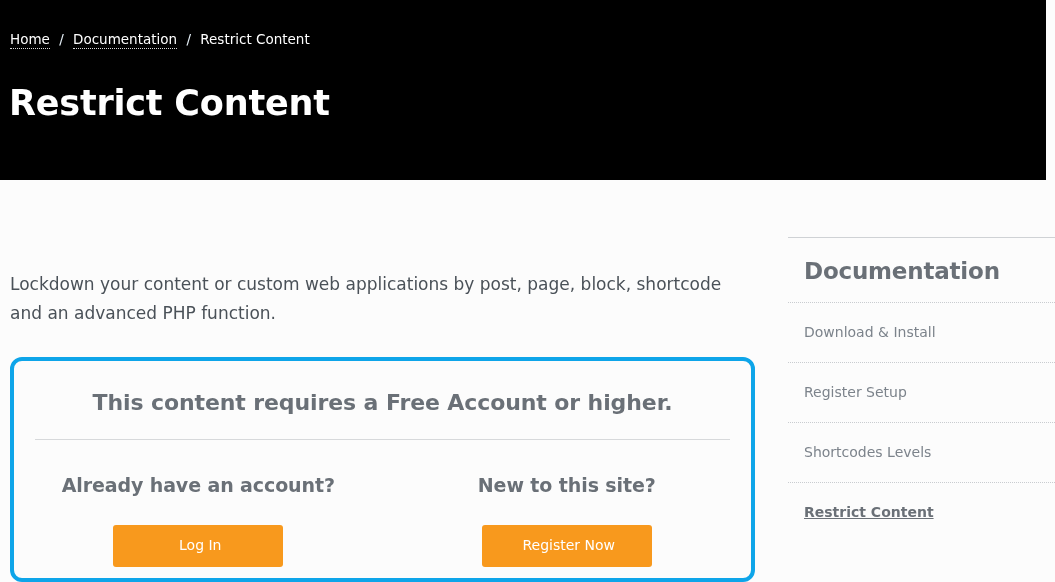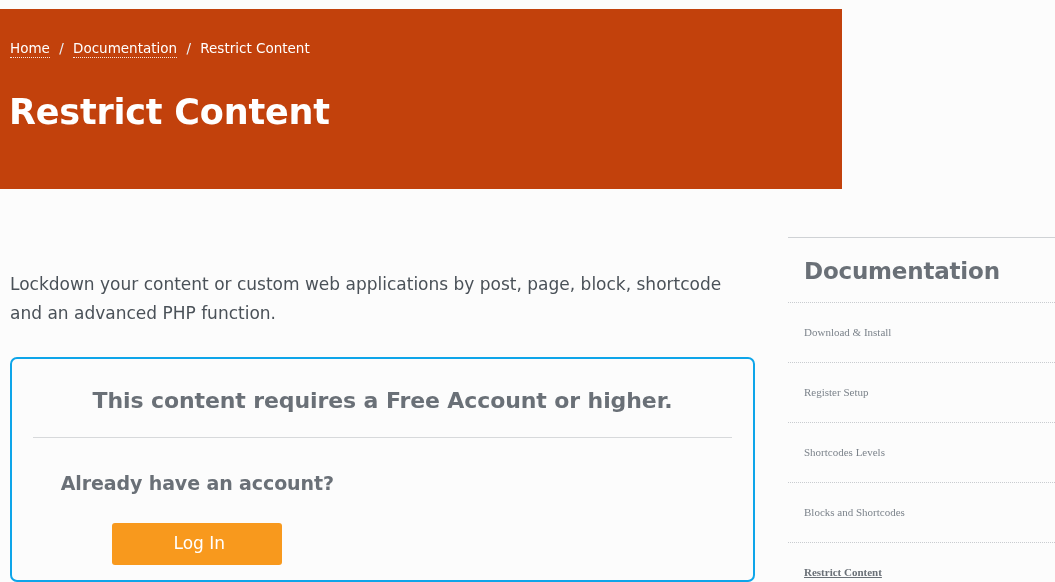--- a/index.html
+++ b/index.html
@@ -13,25 +13,24 @@
     font-family: "DejaVu Sans", sans-serif;
     overflow: hidden;
     position: relative;
   }
 
   
   .page-header {
     position: absolute;
     left: 0;
     top: 0;
-    width: 842px;
+    width: 1046px;
     height: 180px;
-    background: #c2410c;
-    box-sizing: border-box;
-    margin-top: 9px;
+    background: #000000;
+    box-sizing: border-box;
   }
   .breadcrumb {
     position: absolute;
     left: 10px;
     top: 30px;
     font-size: 13.5px;
     color: #ffffff;
     white-space: nowrap;
     line-height: 19px;
   }
@@ -89,22 +88,22 @@
   }
 
   
   .restriction-box {
     position: absolute;
     left: 10px;
     top: 177px;
     width: 745px;
     height: 225px;
     box-sizing: border-box;
-    border: 2px solid #0ea5e9;
-    border-radius: 7px;
+    border: 4px solid #0ea5e9;
+    border-radius: 12px;
     background: #fcfcfc;
   }
   .restriction-heading {
     margin: 0;
     padding-top: 29px;
     text-align: center;
     font-size: 22px;
     font-weight: bold;
     color: #6a7077;
     letter-spacing: -0.1px;
@@ -132,21 +131,21 @@
     letter-spacing: -0.1px;
   }
   .btn {
     display: inline-block;
     margin-top: 20px;
     padding: 11px 0 12px 4px;
     width: 170px;
     box-sizing: border-box;
     background: #f8991d;
     color: #ffffff;
-    font-size: 17px;
+    font-size: 14px;
     line-height: 19px;
     text-align: center;
     text-decoration: none;
     border: none;
     border-radius: 3px;
     cursor: pointer;
     font-family: "DejaVu Sans", sans-serif;
   }
 
   
@@ -163,25 +162,24 @@
     padding: 20px 0 18px 16px;
     font-size: 23px;
     font-weight: bold;
     color: #6a7077;
     letter-spacing: -0.2px;
   }
   .sidebar-item {
     display: block;
     padding: 18px 0 18px 16px;
     border-top: 1px dotted #c9ccd0;
-    font-size: 11px;
+    font-size: 14px;
     line-height: 23px;
     color: #7c838b;
     text-decoration: none;
-    font-family: Liberation Serif, serif;
   }
   .sidebar-item.active {
     color: #6a7077;
     font-weight: bold;
     text-decoration: underline;
   }
 </style>
 </head>
 <body>
 
@@ -206,26 +204,29 @@
 
     <div class="restriction-box">
       <h2 class="restriction-heading">This content requires a Free Account or higher.</h2>
       <div class="restriction-divider"></div>
 
       <div class="choice-row">
         <div class="choice-col">
           <h3 class="choice-title">Already have an account?</h3>
           <a href="#" class="btn">Log In</a>
         </div>
+        <div class="choice-col">
+          <h3 class="choice-title">New to this site?</h3>
+          <a href="#" class="btn">Register Now</a>
+        </div>
       </div>
     </div>
   </div>
 
   <aside class="sidebar">
     <h2 class="sidebar-heading">Documentation</h2>
     <a href="#" class="sidebar-item">Download &amp; Install</a>
     <a href="#" class="sidebar-item">Register Setup</a>
     <a href="#" class="sidebar-item">Shortcodes Levels</a>
-    <a href="#" class="sidebar-item">Blocks and Shortcodes</a>
     <a href="#" class="sidebar-item active">Restrict Content</a>
   </aside>
 
 </div>
 
 </body></html>

